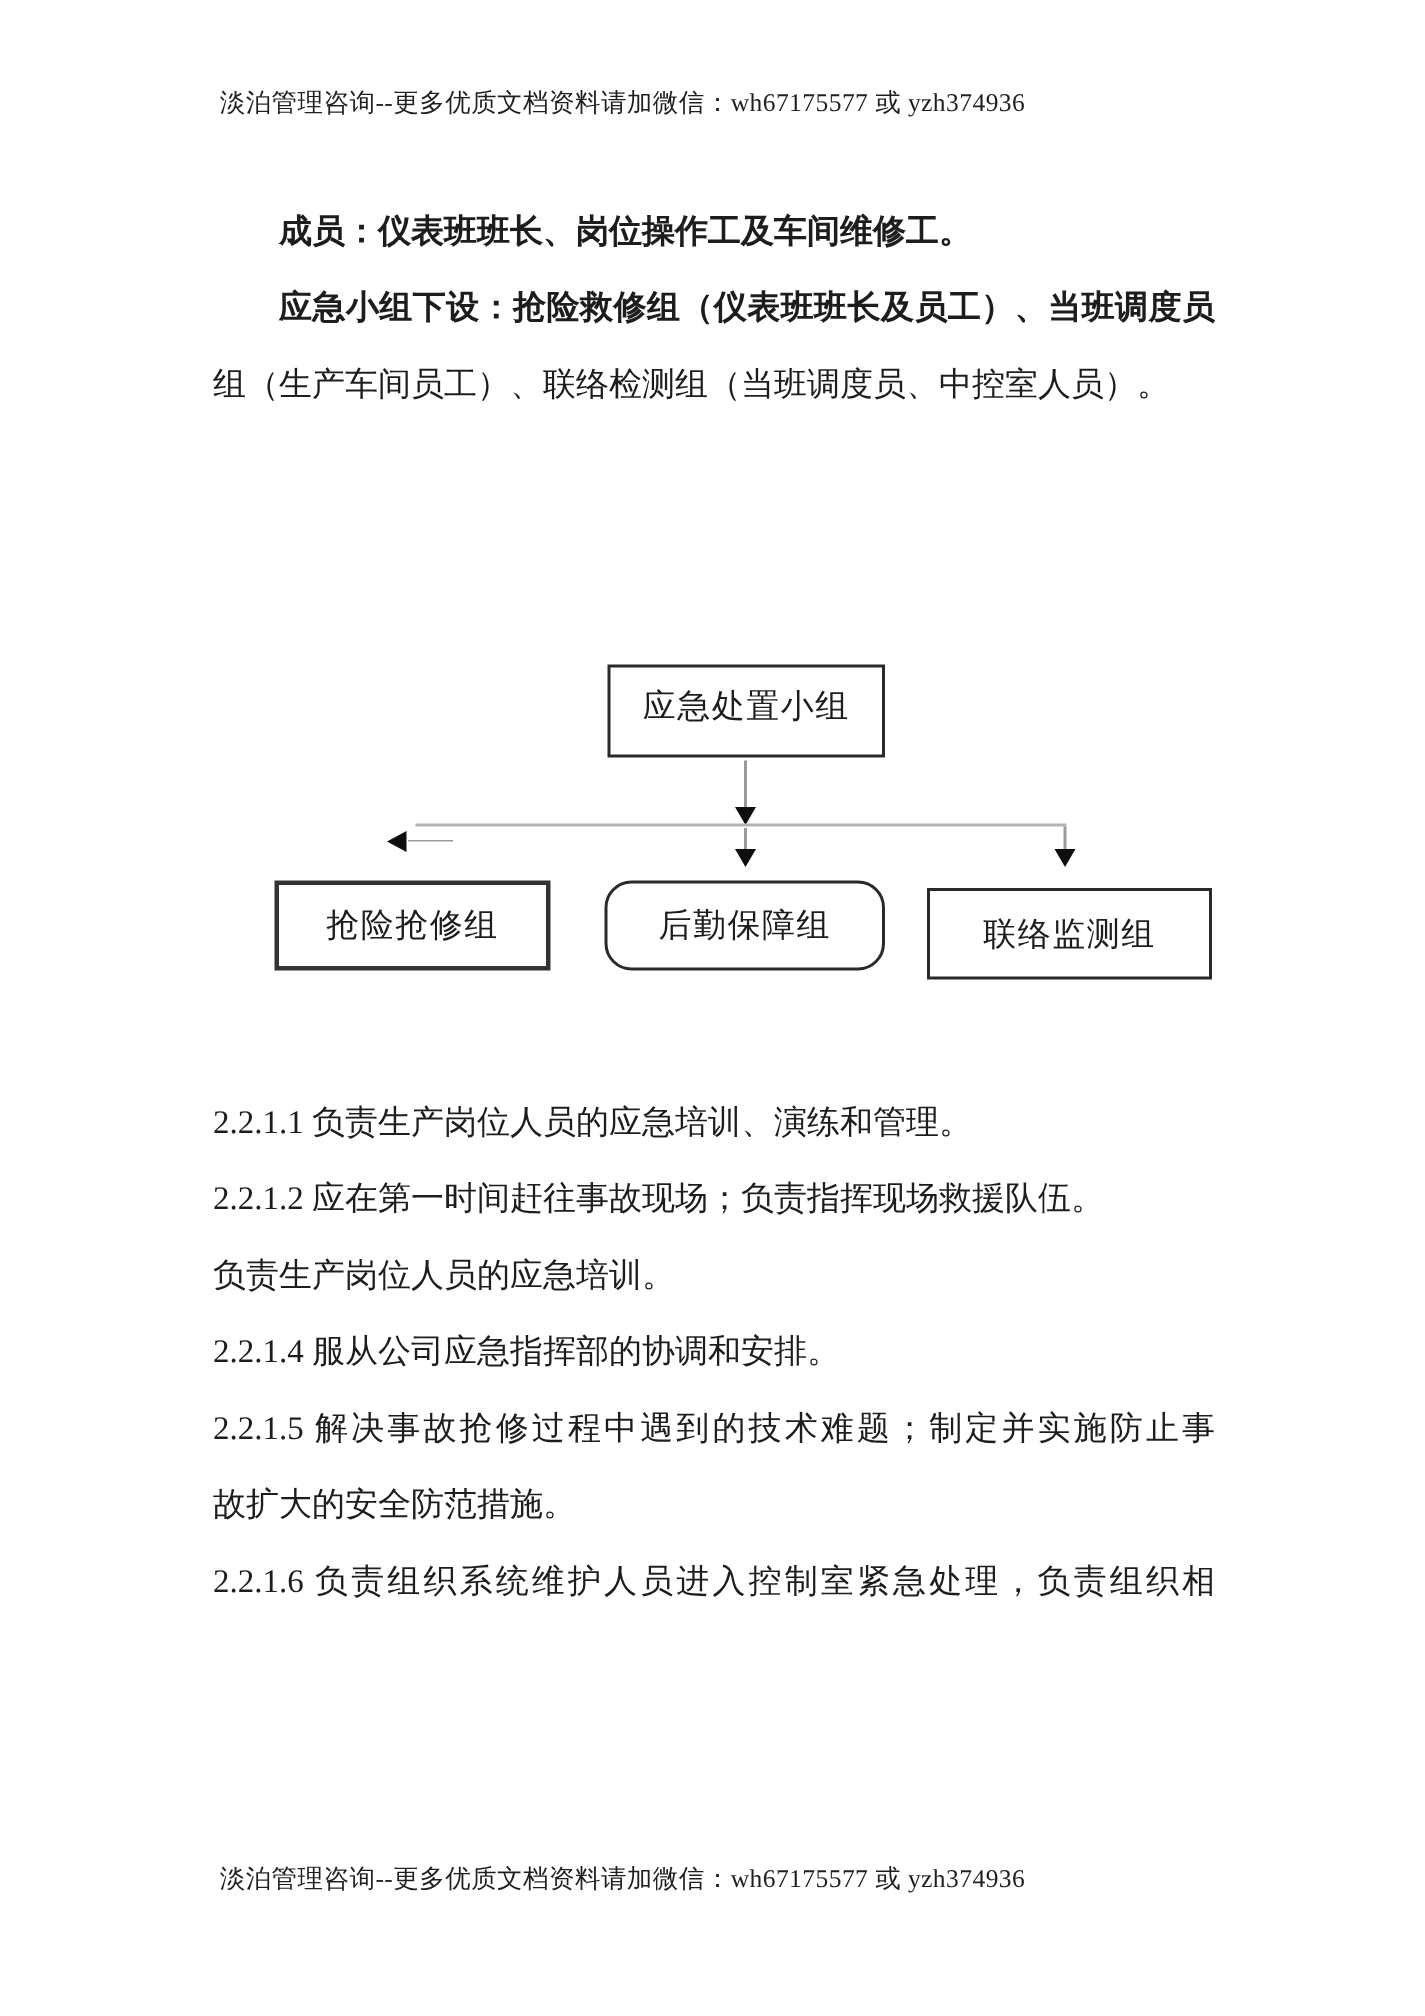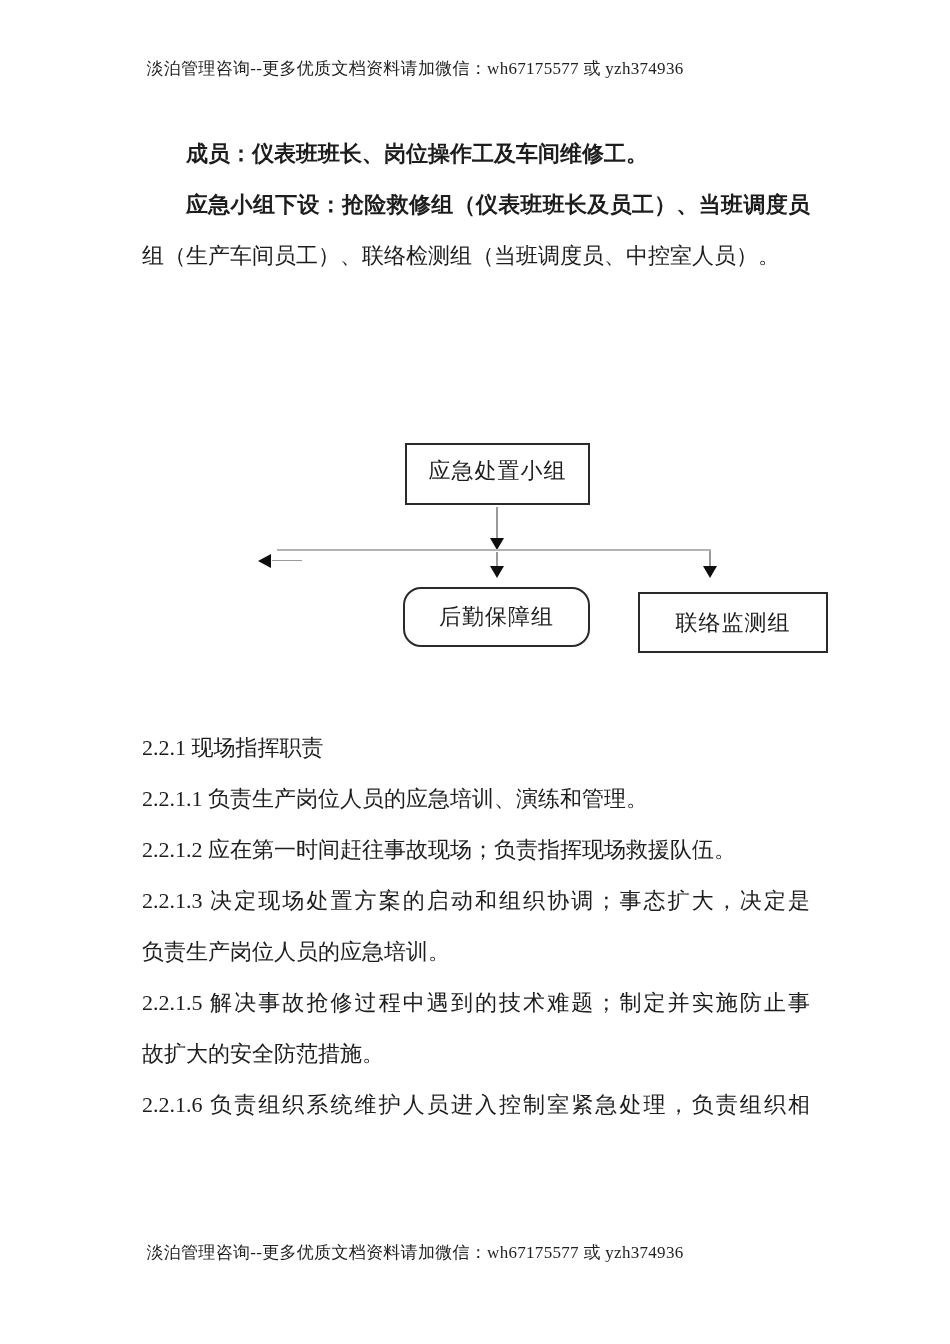--- a/index.html
+++ b/index.html
@@ -45,21 +45,21 @@
     box-sizing:border-box;
     background:#ffffff;
     border:2px solid #2a2a2a;
     display:flex; align-items:center; justify-content:center;
     font-size:22px;
     letter-spacing:1px;
   }
   .node-root { left:405px; top:443px; width:185px; height:62px; align-items:flex-start; padding-top:11px; }
   .node-left { left:183px; top:587px; width:184px; height:60px; border-width:3px; border-color:#333333; }
   .node-mid  { left:403px; top:587px; width:187px; height:60px;border-radius:18px; }
-  .node-right{ left:618px; top:592px; width:190px; height:61px;margin-left:20px; }
+  .node-right{ left:618px; top:592px; width:190px; height:61px; }
 
   .h-line { position:absolute; height:2px; background:#b3b3b3; }
   .v-line { position:absolute; width:2px;  background:#9a9a9a; }
   .hline-main { left:277px; top:549px; width:434px; }
   .hline-left-tail { left:272px; top:560px; width:30px; height:1px; background:#9a9a9a; }
   .vline-top   { left:496px; top:507px; height:31px; }
   .vline-mid2  { left:496px; top:552px; height:14px; }
   .vline-right { left:709px; top:551px; height:15px; }
 
   .arrow-down {
@@ -100,34 +100,36 @@
     <div class="v-line vline-top"></div>
     <div class="arrow-down arr-mid1"></div>
     <div class="h-line hline-main"></div>
     <div class="hf hline-left-tail h-line"></div>
     <div class="arrow-left"></div>
     <div class="v-line vline-mid2"></div>
     <div class="arrow-down arr-mid2"></div>
     <div class="v-line vline-right"></div>
     <div class="arrow-down arr-right"></div>
 
+    <div class="node node-left">
+      <span>抢险抢修组</span>
+    </div>
     <div class="node node-mid">
       <span>后勤保障组</span>
     </div>
     <div class="node node-right">
       <span>联络监测组</span>
     </div>
   </div>
 
   <div class="text-block block-sections">
-    <div class="textline">2.2.1 现场指挥职责</div>
     <div class="textline">2.2.1.1 负责生产岗位人员的应急培训、演练和管理。</div>
     <div class="textline">2.2.1.2 应在第一时间赶往事故现场；负责指挥现场救援队伍。</div>
-    <div class="textline justify">2.2.1.3 决定现场处置方案的启动和组织协调；事态扩大，决定是</div>
     <div class="textline">负责生产岗位人员的应急培训。</div>
+    <div class="textline">2.2.1.4 服从公司应急指挥部的协调和安排。</div>
     <div class="textline justify">2.2.1.5 解决事故抢修过程中遇到的技术难题；制定并实施防止事</div>
     <div class="textline">故扩大的安全防范措施。</div>
     <div class="textline justify">2.2.1.6 负责组织系统维护人员进入控制室紧急处理，负责组织相</div>
   </div>
 
   <div class="hf-line hf-footer">淡泊管理咨询--更多优质文档资料请加微信：wh67175577 或 yzh374936</div>
 
 </div>
 
 </body></html>

